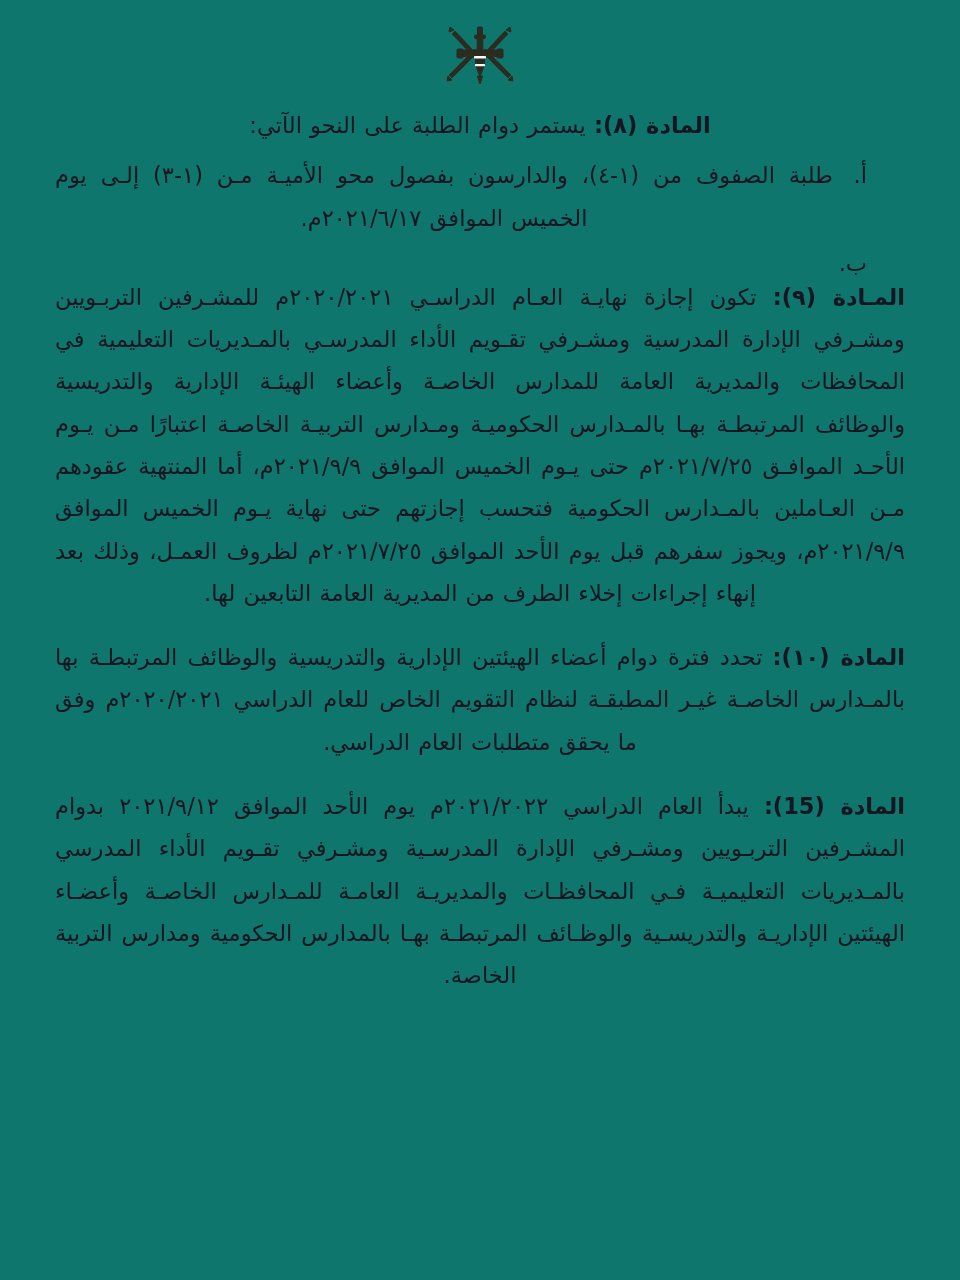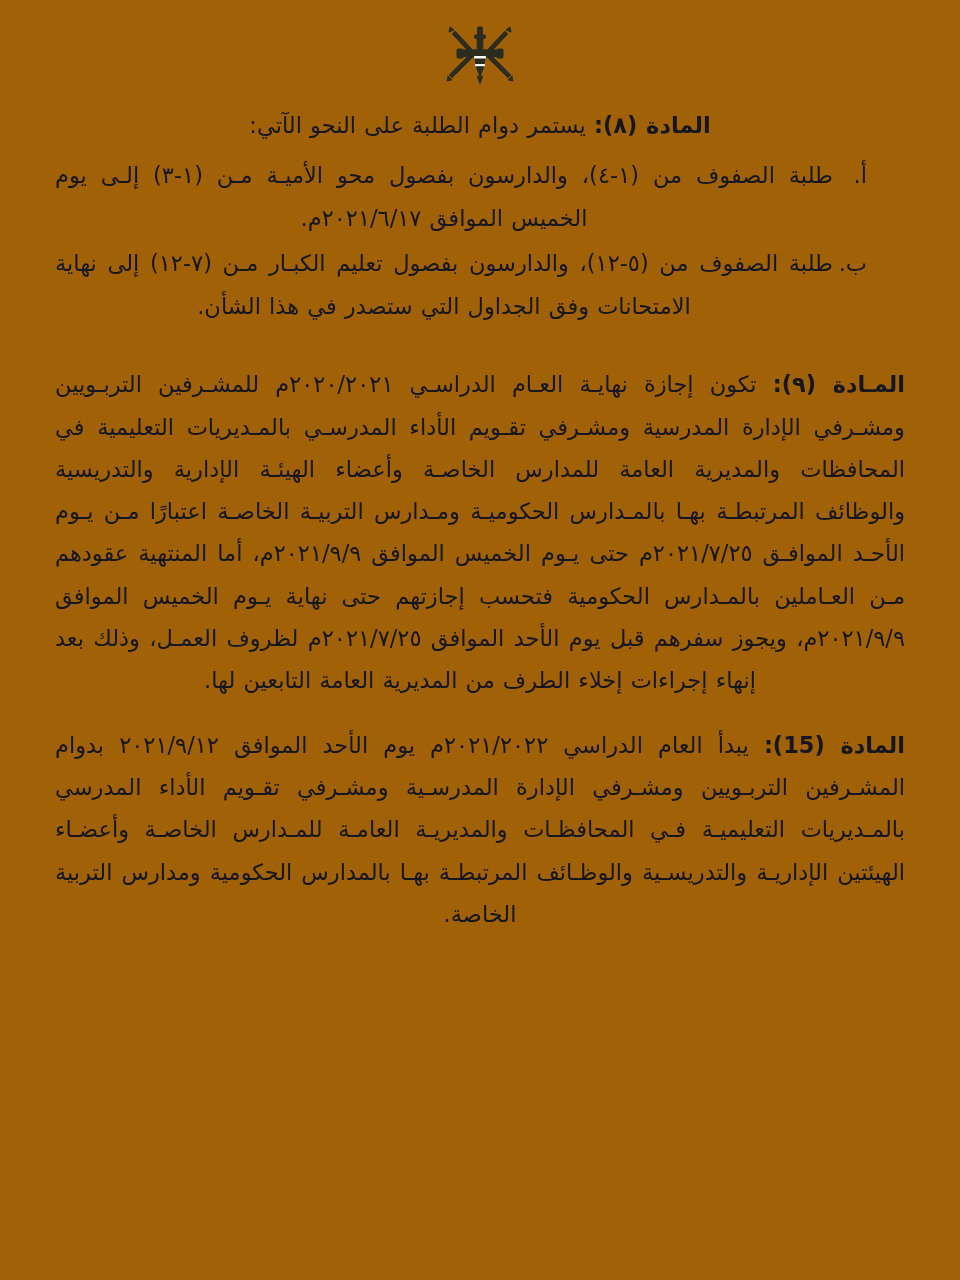--- a/index.html
+++ b/index.html
@@ -13,21 +13,21 @@
     background: #fdfdfd;
     font-family: "DejaVu Sans", "Liberation Sans", sans-serif;
     overflow: hidden;
     position: relative;
   }
 
   .page {
     width: 960px;
     height: 1280px;
     box-sizing: border-box;
-    background: #a16207;
+    background: #0f766e;
     position: relative;
     padding: 0;
   }
 
   
   .emblem-band {
     width: 100%;
     height: 96px;
     display: flex;
     align-items: center;
@@ -139,29 +139,32 @@
       <span>يستمر دوام الطلبة على النحو الآتي:</span>
     </p>
 
     <ul class="sub-list">
       <li class="sub-item">
         <span class="marker">أ.</span>
         <span>طلبة الصفوف من (١-٤)، والدارسون بفصول محو الأميـة مـن (١-٣) إلـى يوم الخميس الموافق ٢٠٢١/٦/١٧م.</span>
       </li>
       <li class="sub-item">
         <span class="marker">ب.</span>
-        <span>طلبة الصفوف من (٥-١٢)، والدارسون بفصول تعليم الكبـار مـن (٧-١٢) إلى نهاية الامتحانات وفق الجداول التي ستصدر في هذا الشأن.</span>
       </li>
     </ul>
 
     <p class="article art-9">
       <span class="art-label">المـادة (٩):</span>
       <span>تكون إجازة نهايـة العـام الدراسـي ٢٠٢٠/٢٠٢١م للمشـرفين التربـويين ومشـرفي الإدارة المدرسية ومشـرفي تقـويم الأداء المدرسـي بالمـديريات التعليمية في المحافظات والمديرية العامة للمدارس الخاصـة وأعضاء الهيئـة الإدارية والتدريسية والوظائف المرتبطـة بهـا بالمـدارس الحكوميـة ومـدارس التربيـة الخاصـة اعتبارًا مـن يـوم الأحـد الموافـق ٢٠٢١/٧/٢٥م حتى يـوم الخميس الموافق ٢٠٢١/٩/٩م، أما المنتهية عقودهم مـن العـاملين بالمـدارس الحكومية فتحسب إجازتهم حتى نهاية يـوم الخميس الموافق ٢٠٢١/٩/٩م، ويجوز سفرهم قبل يوم الأحد الموافق ٢٠٢١/٧/٢٥م لظروف العمـل، وذلك بعد إنهاء إجراءات إخلاء الطرف من المديرية العامة التابعين لها.</span>
     </p>
 
+    <p class="article art-10">
+      <span class="art-label">المادة (١٠):</span>
+      <span>تحدد فترة دوام أعضاء الهيئتين الإدارية والتدريسية والوظائف المرتبطـة بها بالمـدارس الخاصـة غيـر المطبقـة لنظام التقويم الخاص للعام الدراسي ٢٠٢٠/٢٠٢١م وفق ما يحقق متطلبات العام الدراسي.</span>
+    </p>
 
     <p class="article art-11">
       <span class="art-label">المادة (15):</span>
       <span>يبدأ العام الدراسي ٢٠٢١/٢٠٢٢م يوم الأحد الموافق ٢٠٢١/٩/١٢ بدوام المشـرفين التربـويين ومشـرفي الإدارة المدرسـية ومشـرفي تقـويم الأداء المدرسي بالمـديريات التعليميـة فـي المحافظـات والمديريـة العامـة للمـدارس الخاصـة وأعضـاء الهيئتين الإداريـة والتدريسـية والوظـائف المرتبطـة بهـا بالمدارس الحكومية ومدارس التربية الخاصة.</span>
     </p>
 
 
   </div>
 </div>
 

